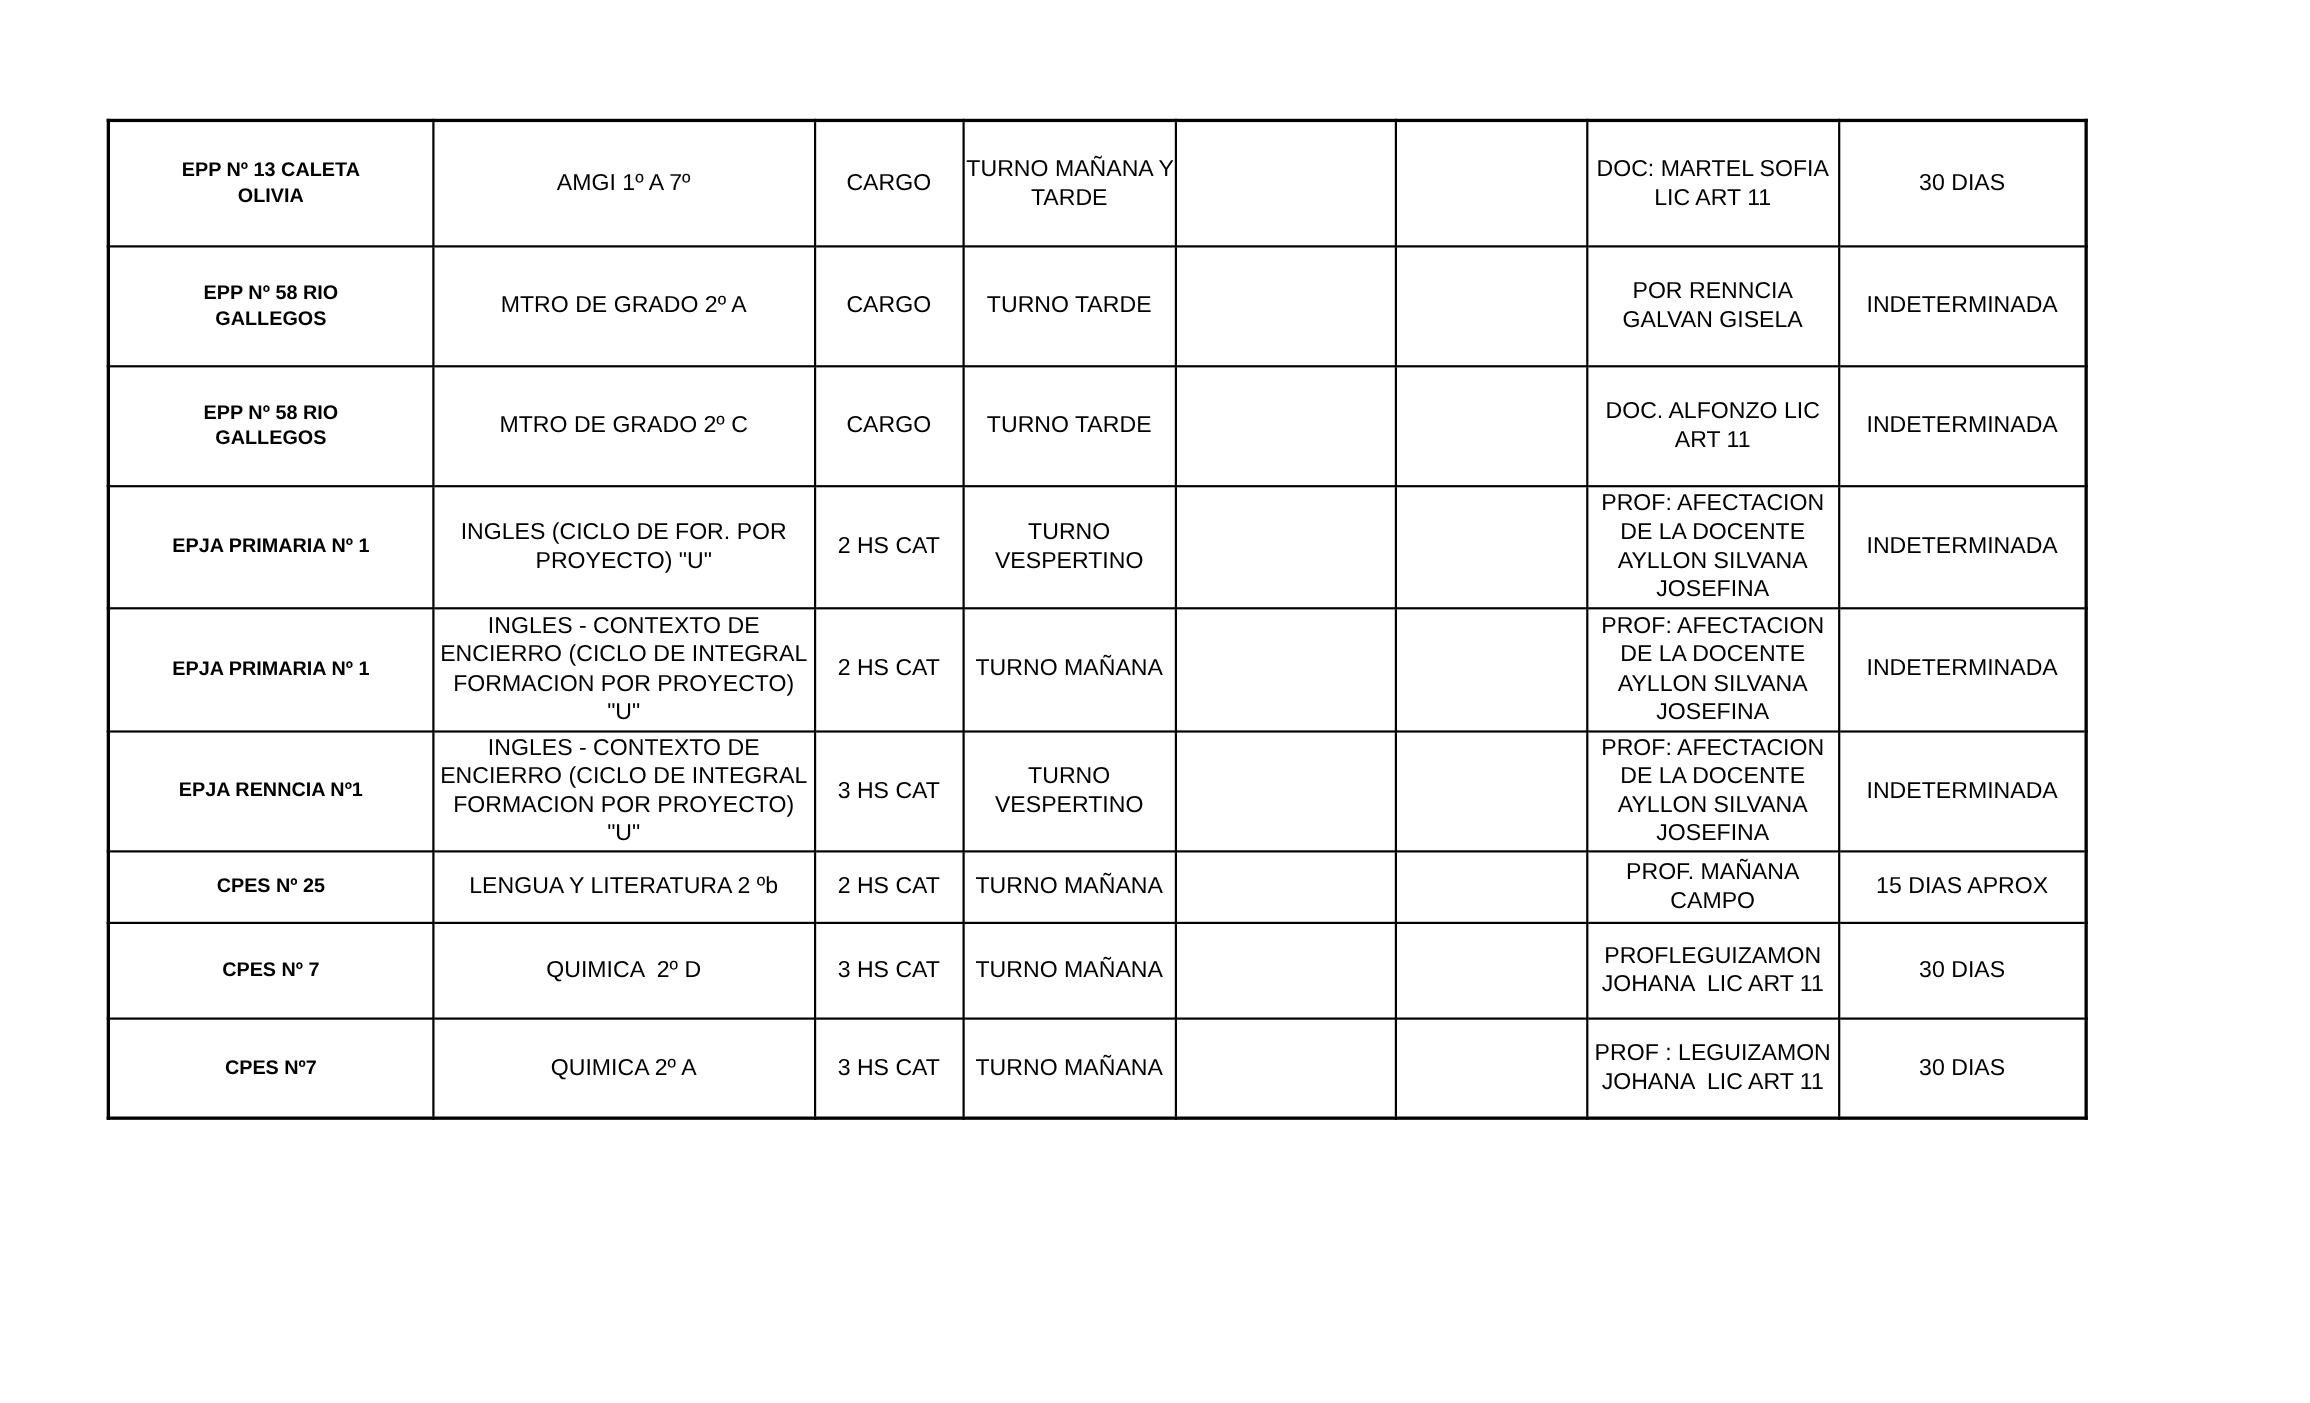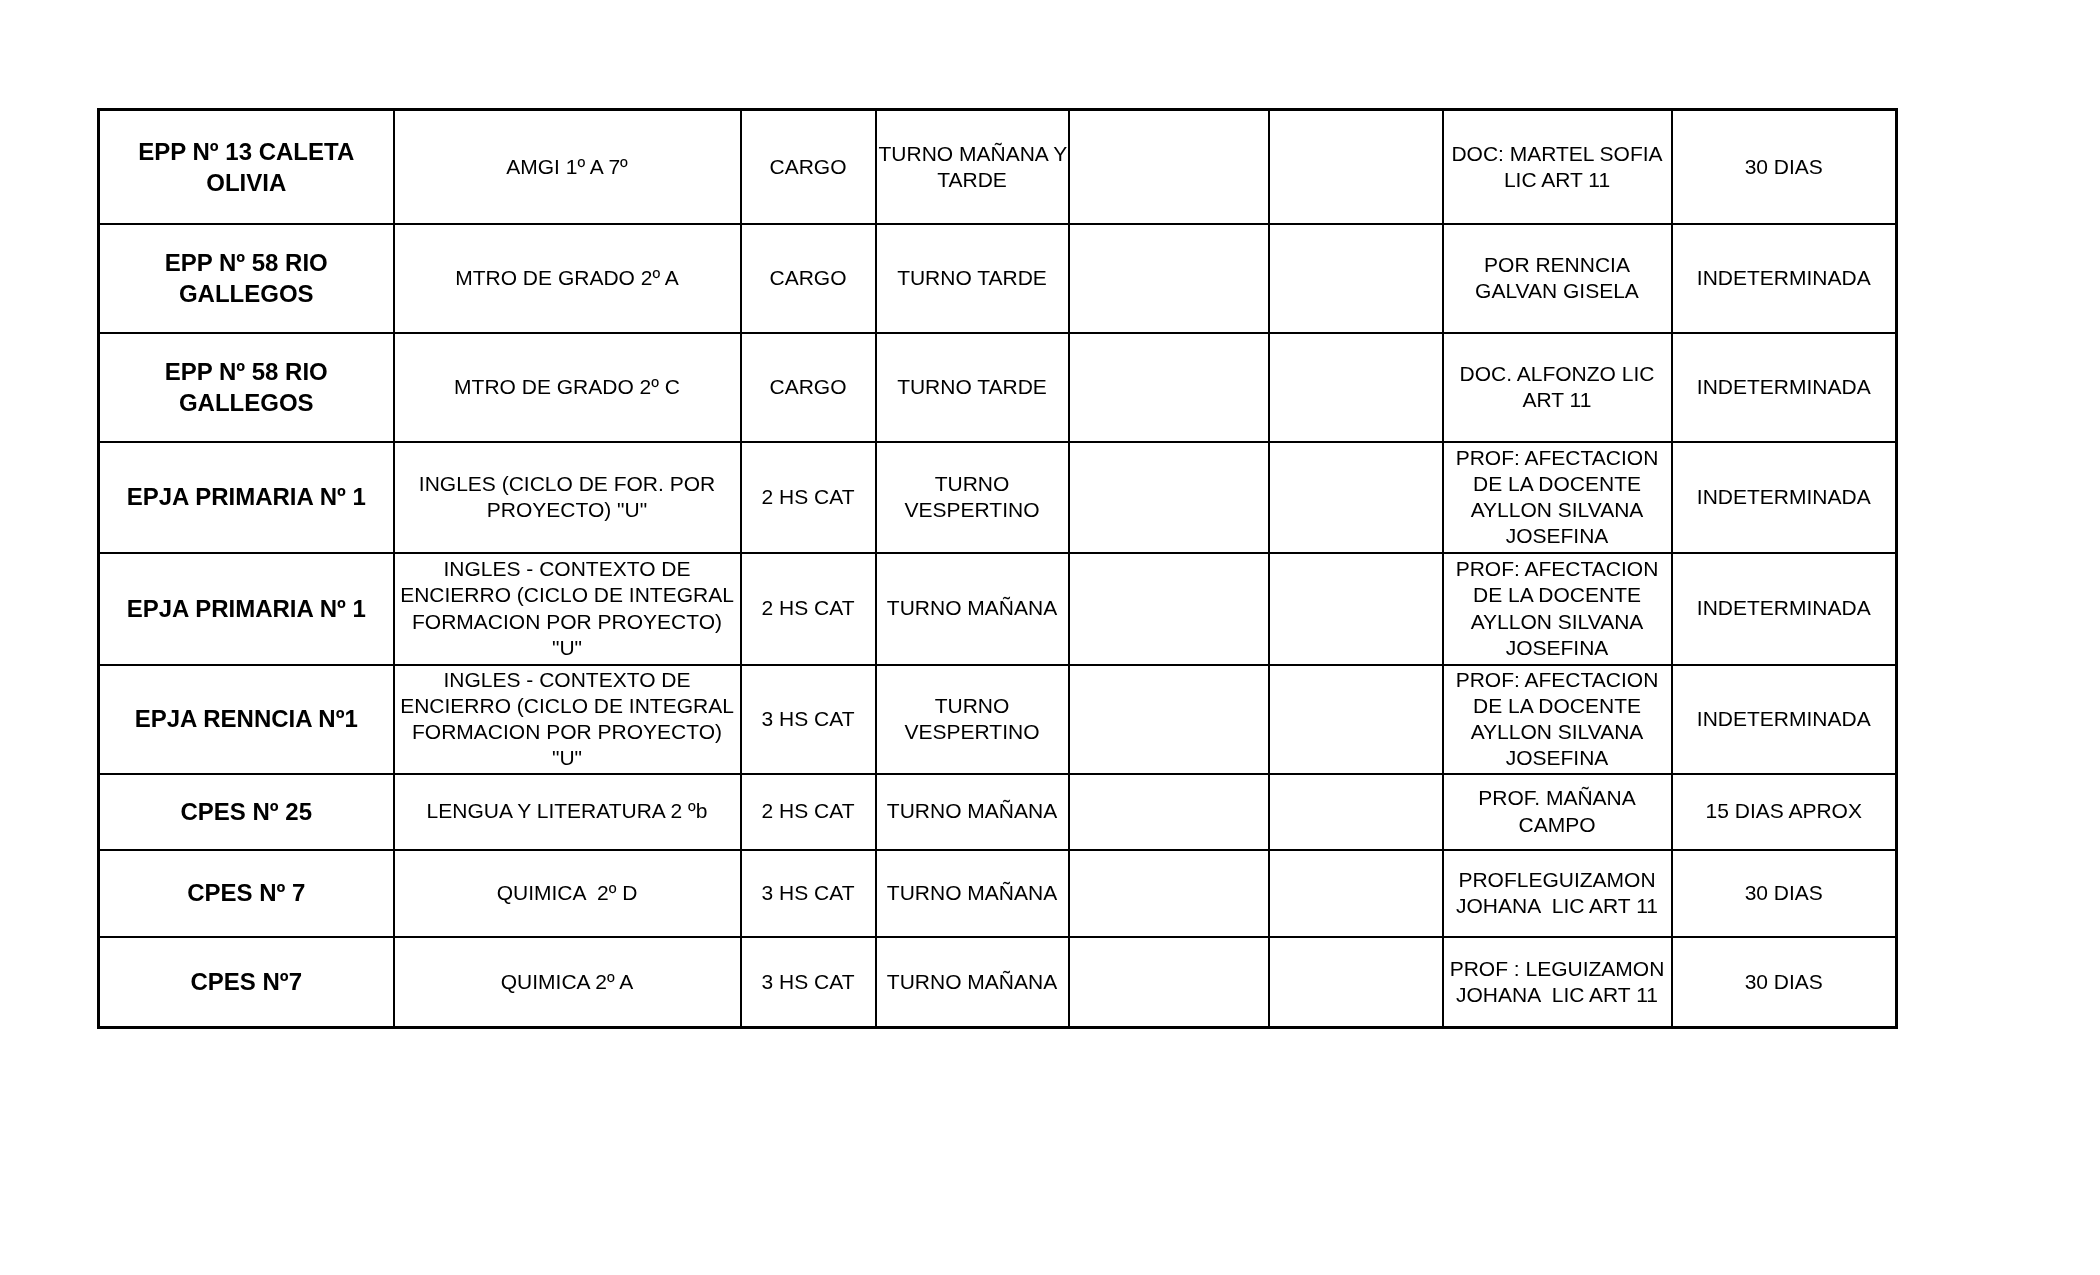--- a/index.html
+++ b/index.html
@@ -30,21 +30,21 @@
     vertical-align: middle;
     padding: 0 2px;
     font-size: 21px;
     line-height: 1.25;
     white-space: pre;
     overflow: visible;
     color: #000000;
   }
   table.assignments td.school {
     font-weight: bold;
-    font-size: 24px;
+    font-size: 18px;
     line-height: 1.3;
   }
 </style>
 </head>
 <body>
 
 <div class="page">
   <table class="assignments">
     <colgroup>
       <col style="width:295px">
@@ -135,21 +135,21 @@
           <td>TURNO
 VESPERTINO</td>
           <td></td>
           <td></td>
           <td>PROF: AFECTACION
 DE LA DOCENTE
 AYLLON SILVANA
 JOSEFINA</td>
           <td>INDETERMINADA</td>
         </tr>
-        <tr style="height: 76px;">
+        <tr style="height: 65px;">
           <td class="school">CPES Nº 25</td>
           <td>LENGUA Y LITERATURA 2 ºb</td>
           <td>2 HS CAT</td>
           <td>TURNO MAÑANA</td>
           <td></td>
           <td></td>
           <td>PROF. MAÑANA
 CAMPO</td>
           <td>15 DIAS APROX</td>
         </tr>

